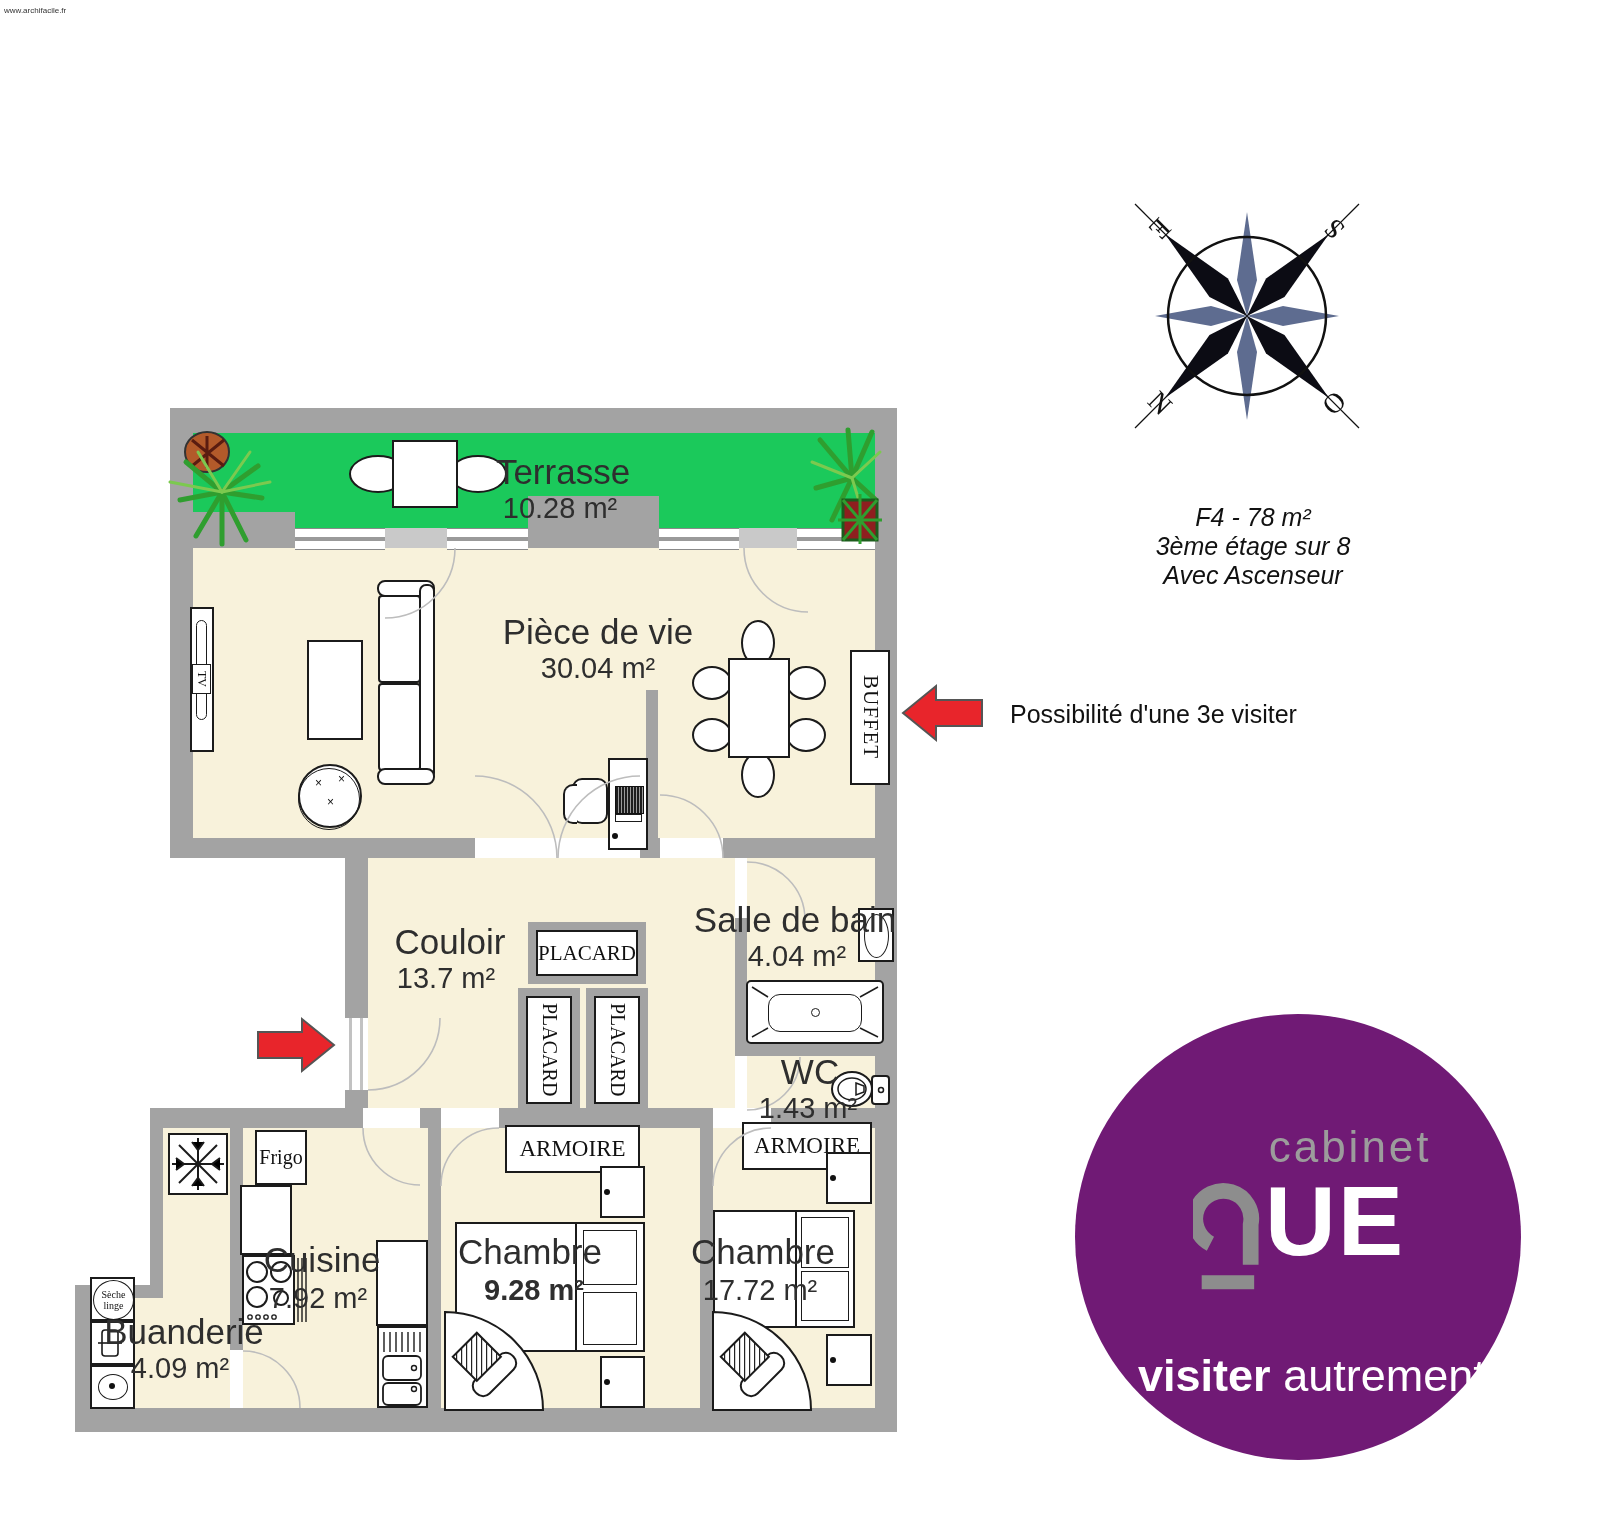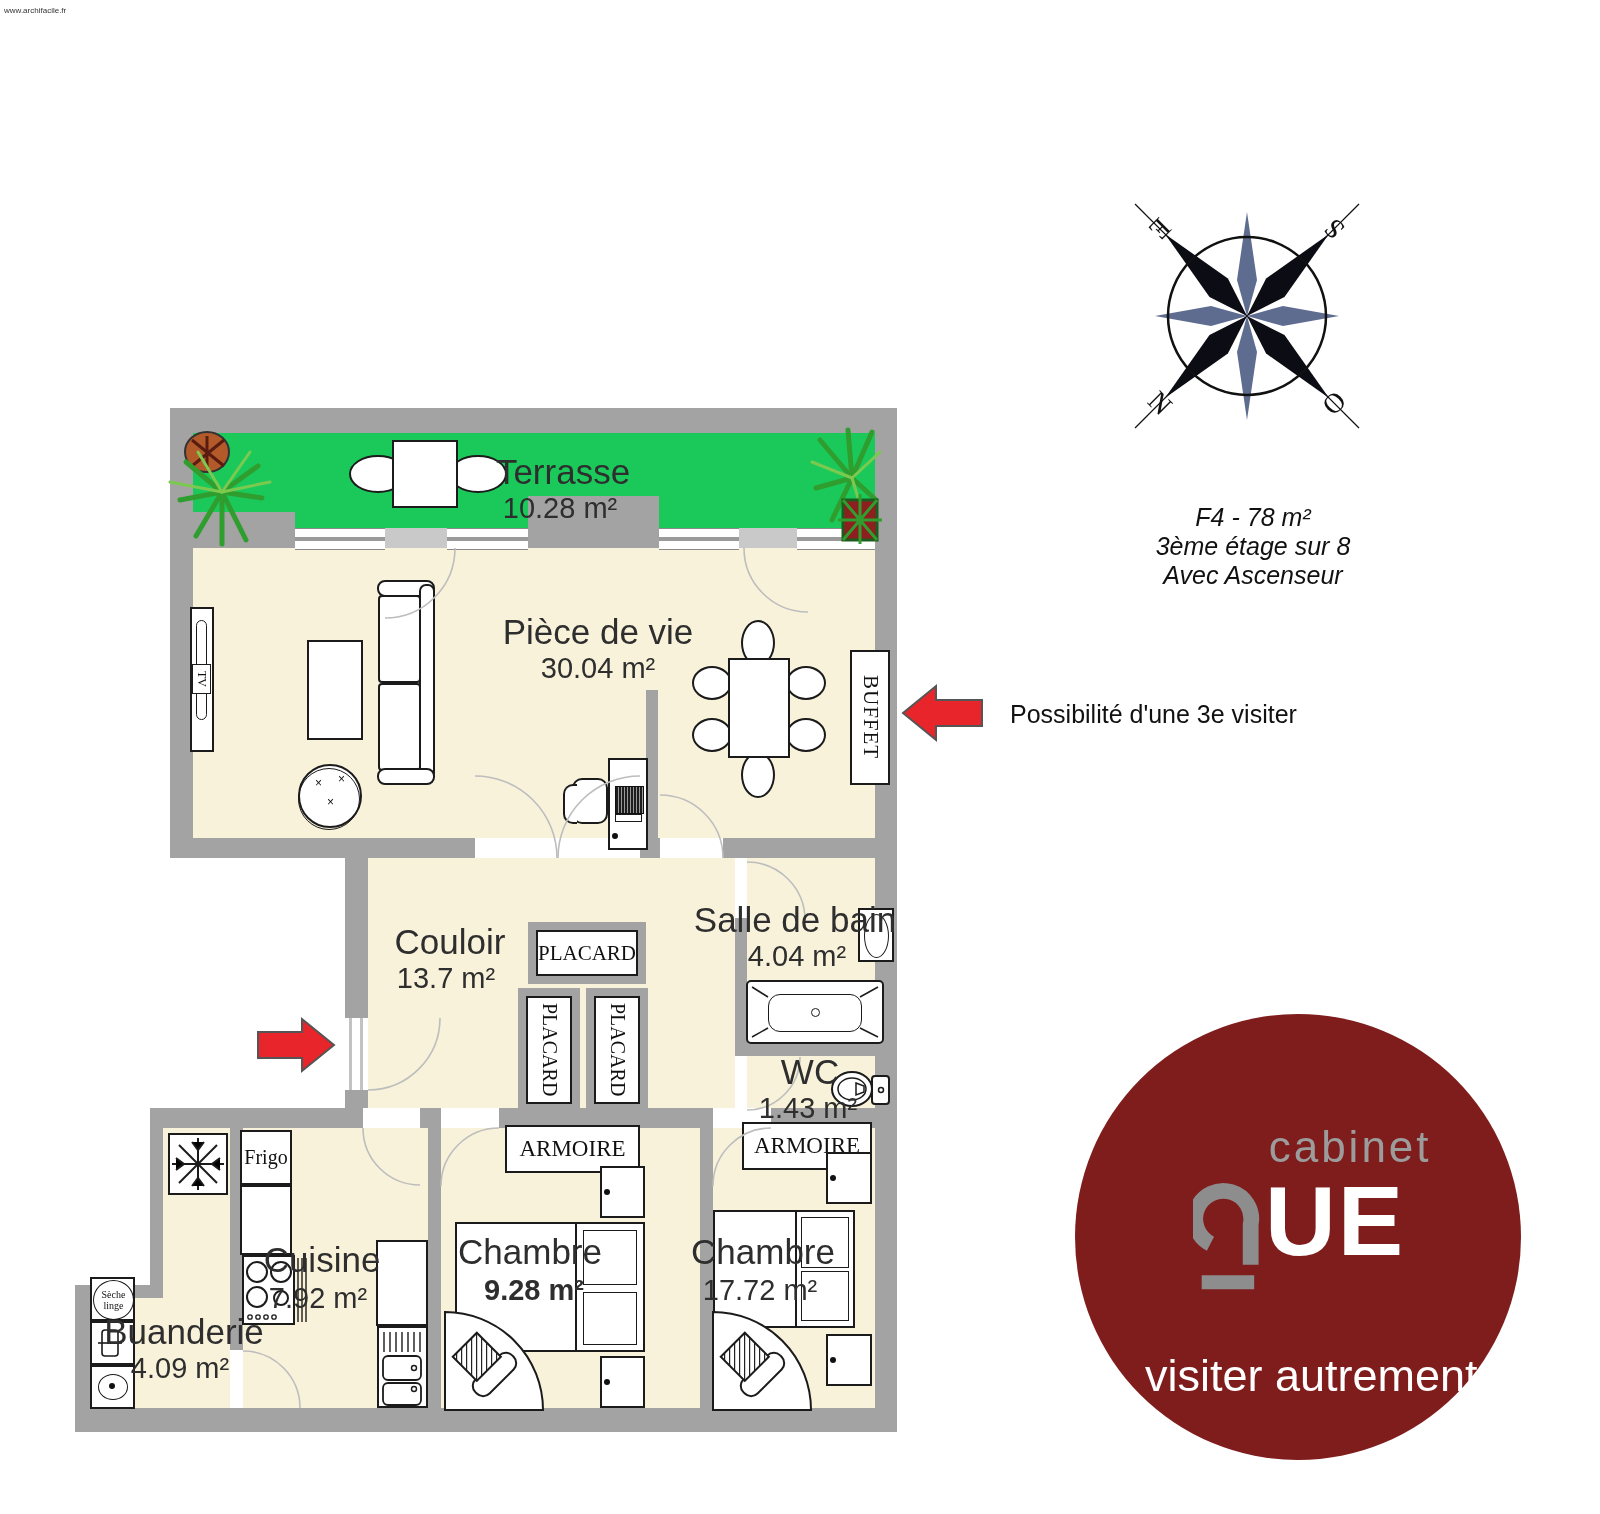--- a/index.html
+++ b/index.html
@@ -28,29 +28,29 @@
                border:1.5px solid #1b1b1b;border-radius:50%;}
   .note{position:absolute;color:#111;font-size:25px;white-space:nowrap;}
   .watermark{position:absolute;left:4px;top:6px;font-size:8px;color:#333;}
   .knob{position:absolute;width:6px;height:6px;border-radius:50%;background:#111;}
   .bedline{position:absolute;width:2px;background:#1b1b1b;}
   .xmark{position:absolute;font-size:12px;color:#111;}
   svg{display:block;}
   #overlay{position:absolute;left:0;top:0;pointer-events:none;}
   
   .logo-circle{position:absolute;left:1075px;top:1014px;width:446px;height:446px;border-radius:50%;
-               background:#7f1d1d;}
+               background:#701a75;}
   .logo-cabinet{position:absolute;left:50%;top:108px;transform:translateX(-18%);
                 font-size:44px;font-weight:300;color:#9C9C9C;letter-spacing:3px;}
   .logo-brand{position:absolute;left:50%;top:158px;transform:translateX(-50%);
               display:flex;align-items:flex-start;color:#fff;font-weight:bold;
               font-size:98px;letter-spacing:2px;line-height:1;}
   .logo-tagline{position:absolute;left:50%;top:336px;transform:translateX(-46%);
                 font-size:45px;color:#fff;white-space:nowrap;}
-  .logo-tagline .bold{font-weight:normal;}
+  .logo-tagline .bold{font-weight:bold;}
   .logo-tagline .light{font-weight:300;}
 </style>
 </head>
 <body>
 
 <div id="stage">
 
   <div class="watermark">www.archifacile.fr</div>
 
 
@@ -190,21 +190,21 @@
   <div class="fbox slab vtext" style="left:526px;top:996px;width:46px;height:108px;font-size:20px;">PLACARD</div>
   <div class="placard-outer" style="left:586px;top:988px;width:62px;height:124px;"></div>
   <div class="fbox slab vtext" style="left:594px;top:996px;width:46px;height:108px;font-size:20px;">PLACARD</div>
 
   <div class="fbox" style="left:858px;top:908px;width:36px;height:54px;"></div>
   <div class="abs" style="left:864px;top:914px;width:23px;height:42px;border:1.8px solid #1b1b1b;border-radius:50%;"></div>
   <div class="fbox" style="left:746px;top:980px;width:138px;height:64px;border-radius:5px;"></div>
   <div class="abs" style="left:768px;top:994px;width:92px;height:36px;border:1.8px solid #1b1b1b;border-radius:12px;"></div>
   <div class="abs" style="left:811px;top:1008px;width:7px;height:7px;border:1.5px solid #1b1b1b;border-radius:50%;"></div>
 
-  <div class="fbox slab" style="left:240px;top:1130px;width:52px;height:55px;font-size:20px;">Frigo</div>
+  <div class="fbox slab" style="left:255px;top:1130px;width:52px;height:55px;font-size:20px;">Frigo</div>
   <div class="fbox" style="left:240px;top:1185px;width:52px;height:70px;"></div>
   <div class="fbox" style="left:242px;top:1255px;width:53px;height:70px;"></div>
   <div class="fbox" style="left:376px;top:1240px;width:52px;height:86px;"></div>
   <div class="fbox" style="left:377px;top:1326px;width:51px;height:82px;"></div>
 
   <div class="fbox" style="left:90px;top:1277px;width:45px;height:44px;"></div>
   <div class="abs slab" style="left:93px;top:1280px;width:39px;height:38px;border:1.5px solid #1b1b1b;border-radius:50%;
        font-size:10px;line-height:11px;text-align:center;flex-direction:column;">
     <span>Sèche</span>
     <span>linge</span>

